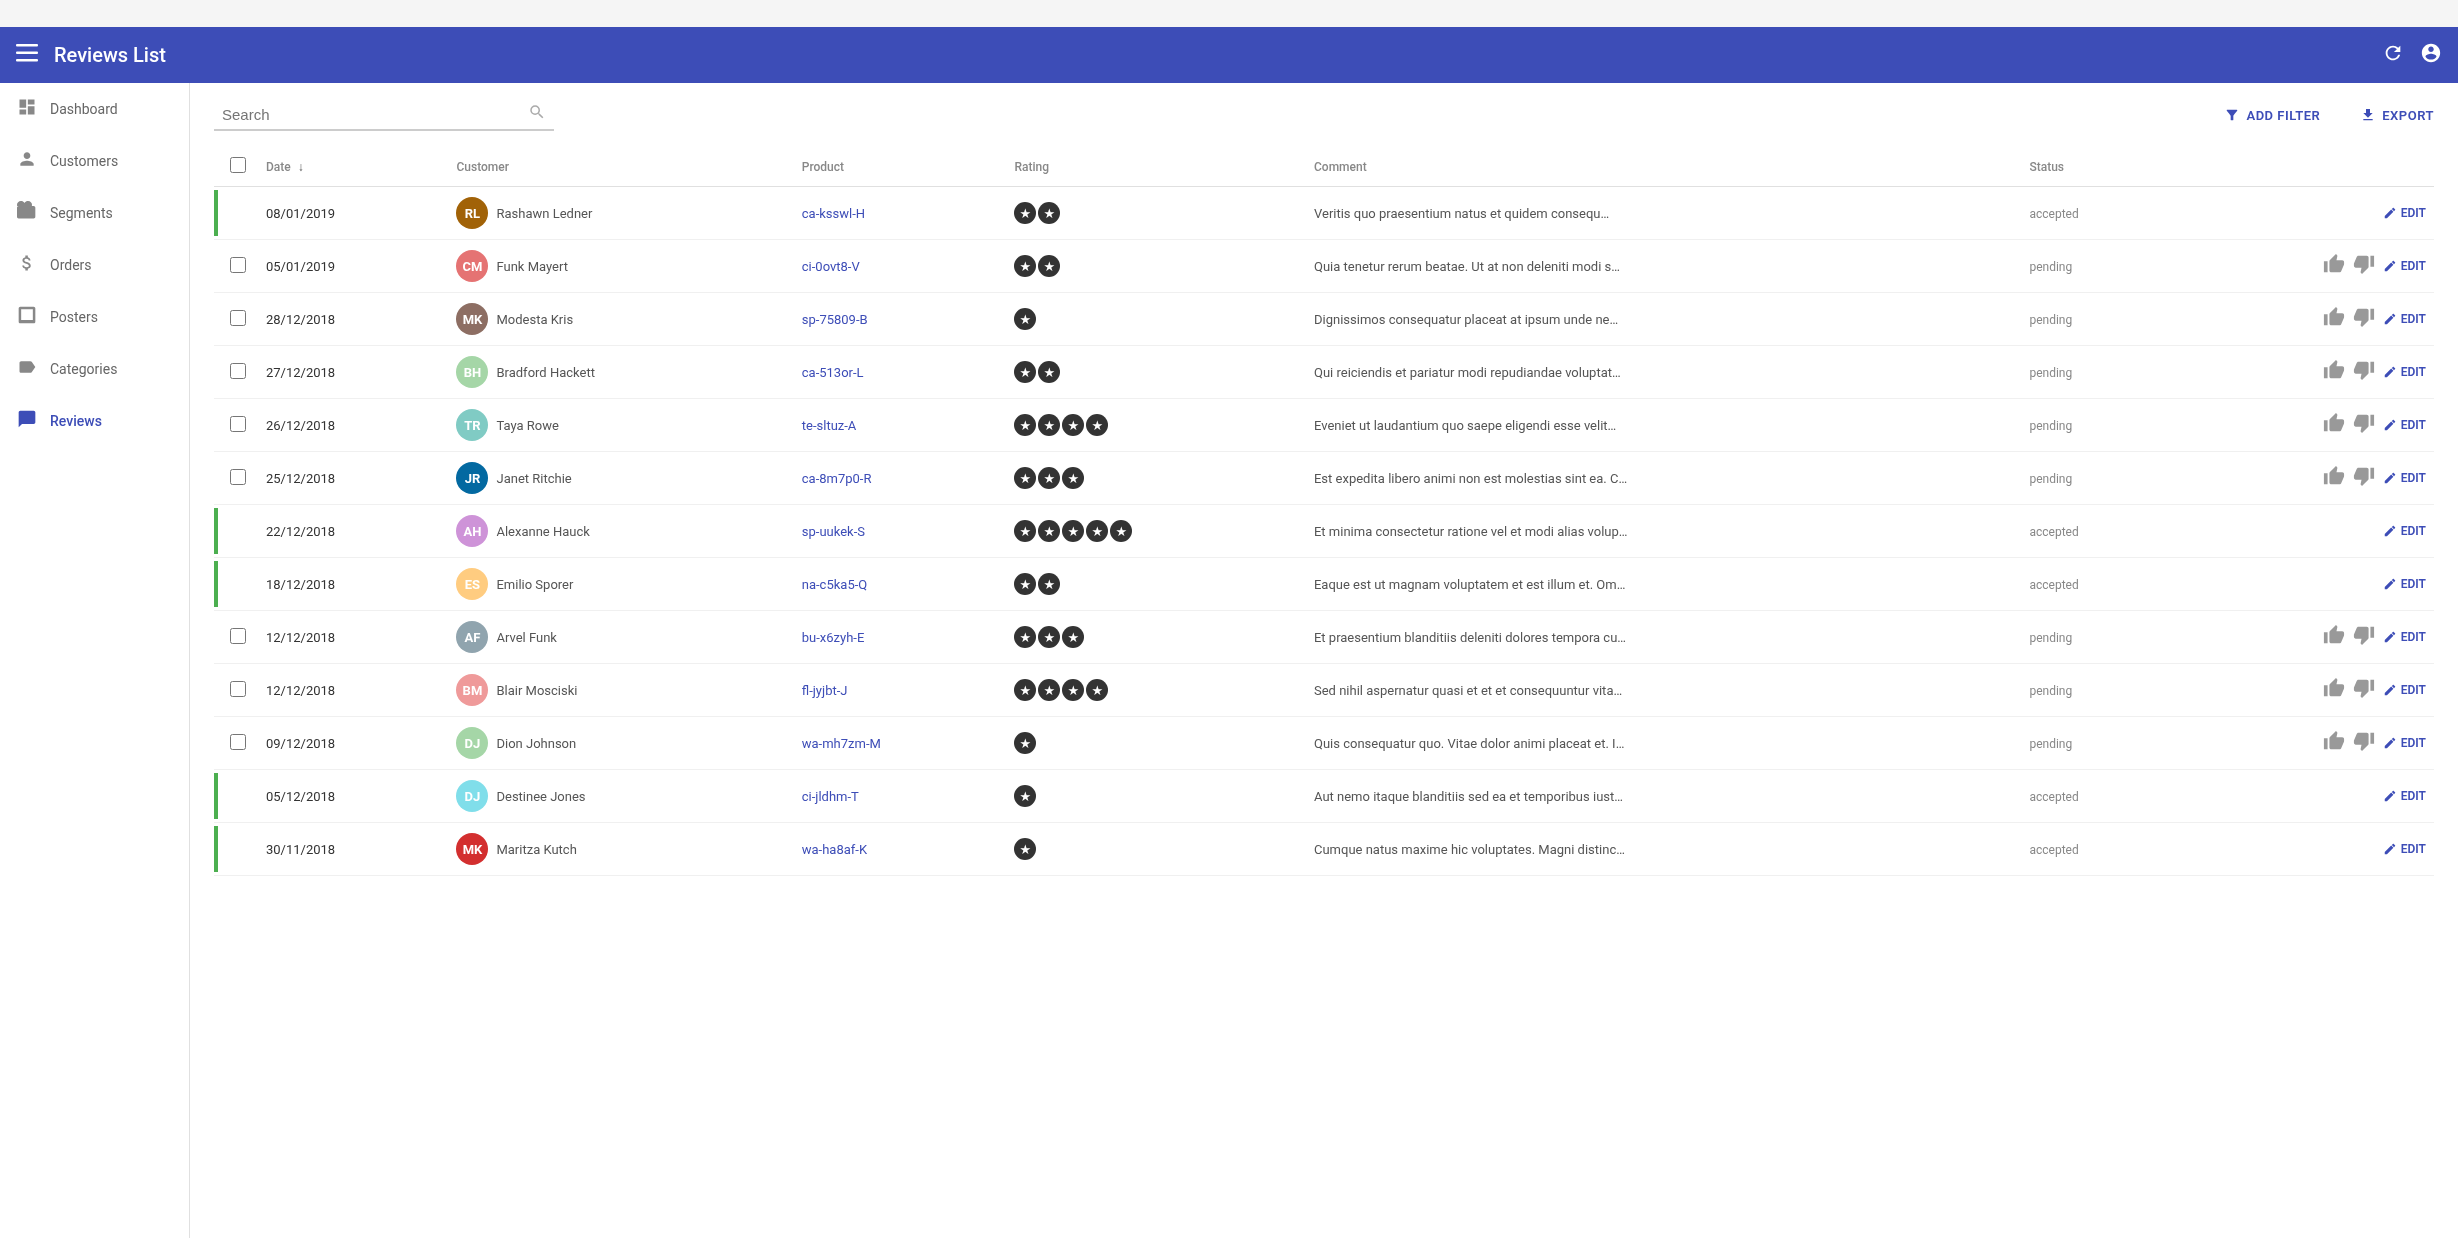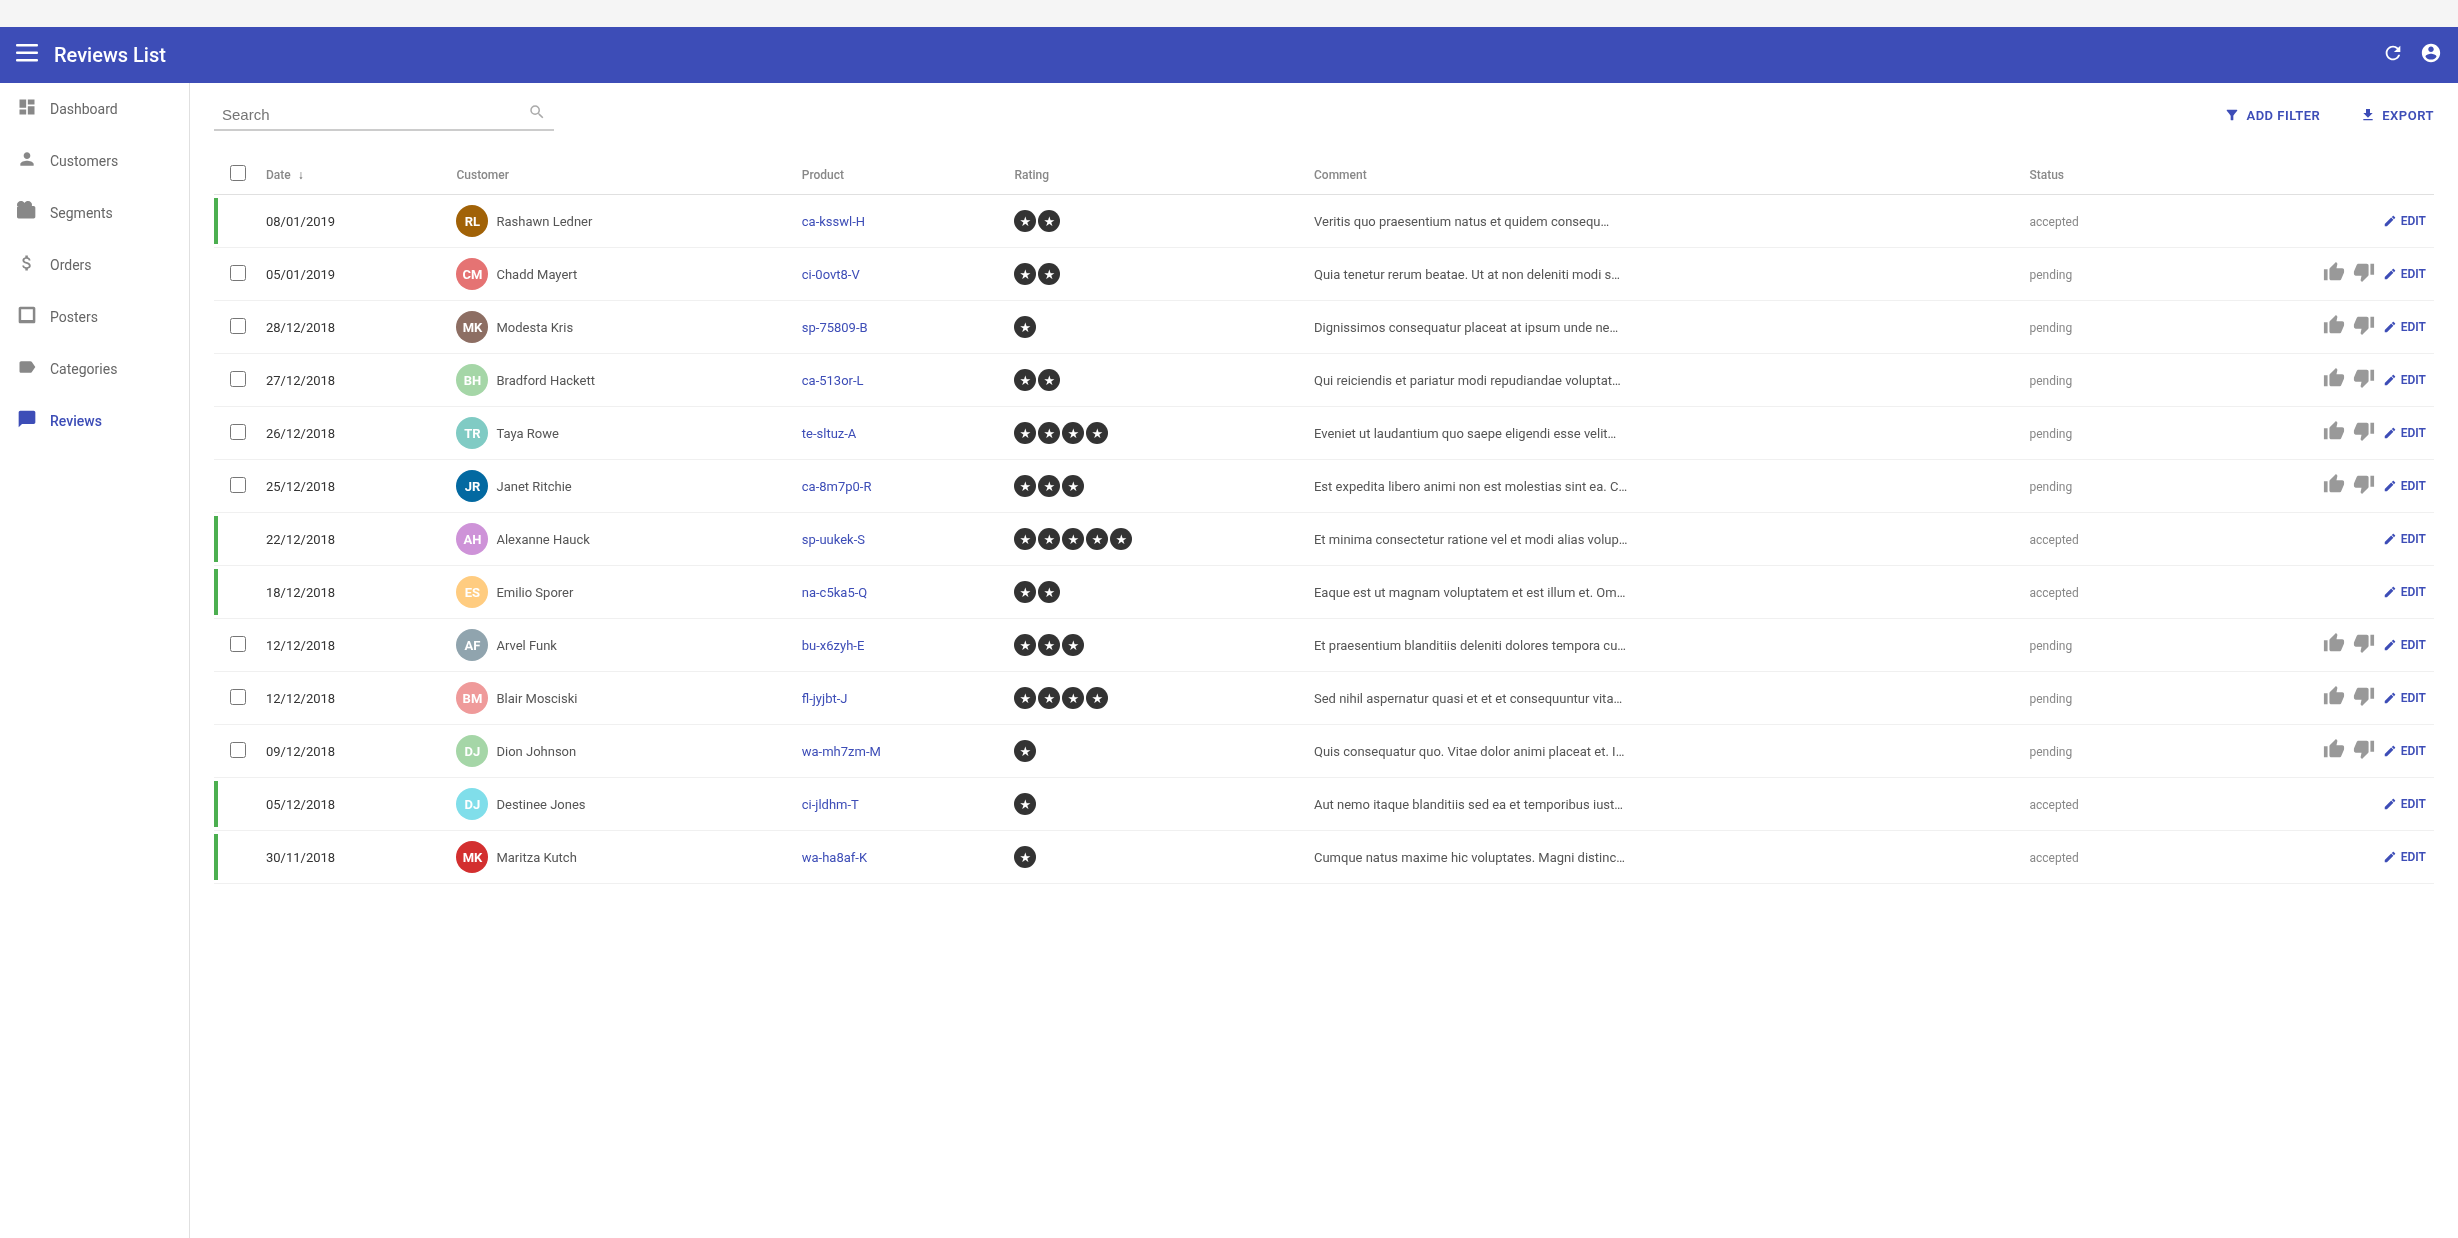--- a/index.html
+++ b/index.html
@@ -53,21 +53,21 @@
       overflow-y: auto;
       background: white;
       padding: 16px 24px;
     }
 
     
     .toolbar {
       display: flex;
       align-items: center;
       justify-content: space-between;
-      margin-bottom: 24px;
+      margin-bottom: 16px;
     }
     .search-box {
       display: flex;
       align-items: center;
       border-bottom: 2px solid #ccc;
       padding: 4px 8px;
       width: 340px;
       gap: 8px;
     }
     .search-box input {
@@ -311,21 +311,21 @@
           </tr>
           <tr>
             <td class="status-bar-cell">
               <div class="status-bar none"></div>
             </td>
             <td class="cb-cell"><input type="checkbox" style=""></td>
             <td style="white-space: nowrap;">05/01/2019</td>
             <td>
               <div class="customer-cell">
                 <div class="avatar" style="background: rgb(229, 115, 115);">CM</div>
-                <span class="customer-name">Chadd Mayert</span>
+                <span class="customer-name">Funk Mayert</span>
               </div>
             </td>
             <td><a href="#" class="product-link">ci-0ovt8-V</a></td>
             <td>
               <div class="stars">
                 <span style="font-size: 13px; color: white; background: rgb(51, 51, 51); border-radius: 50%; width: 22px; height: 22px; display: flex; align-items: center; justify-content: center;">★</span>
                 <span style="font-size: 13px; color: white; background: rgb(51, 51, 51); border-radius: 50%; width: 22px; height: 22px; display: flex; align-items: center; justify-content: center;">★</span>
               </div>
             </td>
             <td class="comment-cell">Quia tenetur rerum beatae. Ut at non deleniti modi s…</td>

